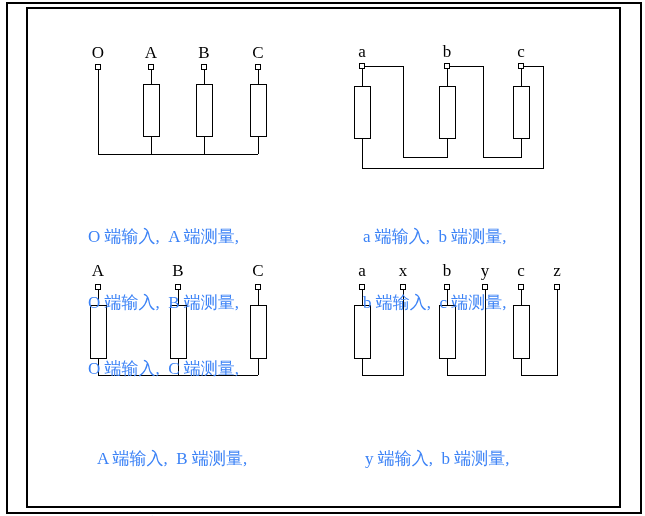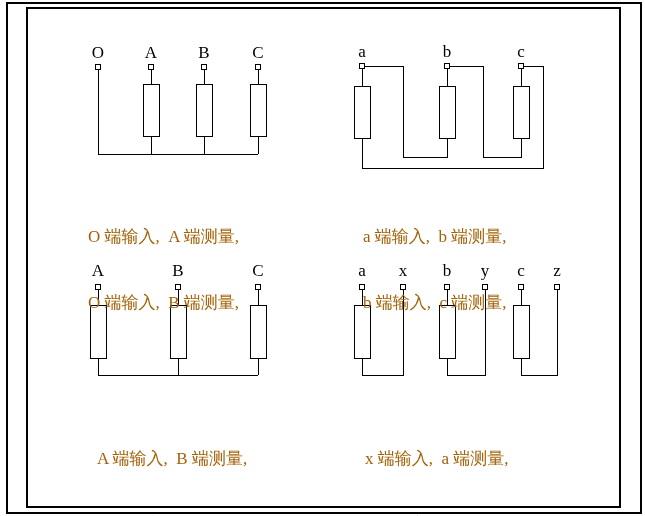--- a/index.html
+++ b/index.html
@@ -35,21 +35,22 @@
     font-size: 17px;
     line-height: 18px;
     white-space: pre;
     color: #000000;
   }
   .caption-block {
     position: absolute;
     font-size: 17px;
     line-height: 22px;
     white-space: pre;
-    color: #a16207;
+    color: #3b82f6;
+    text-align: right;
   }
   .cap-tl { left: 88px;  top: 182px; }
   .cap-tr { left: 363px; top: 182px; }
   .cap-bl { left: 97px;  top: 404px; }
   .cap-br { left: 365px; top: 404px; }
 </style>
 </head>
 <body>
 
 <div class="canvas">
@@ -137,32 +138,32 @@
   <div class="t-label" style="left:362px;top:262px">a</div>
   <div class="t-label" style="left:403px;top:262px">x</div>
   <div class="t-label" style="left:447px;top:262px">b</div>
   <div class="t-label" style="left:485px;top:262px">y</div>
   <div class="t-label" style="left:521px;top:262px">c</div>
   <div class="t-label" style="left:557px;top:262px">z</div>
 
   <div class="caption-block cap-tl">
     <div>O 端输入,  A 端测量,</div>
     <div>O 端输入,  B 端测量,</div>
+    <div>O 端输入,  C 端测量,</div>
   </div>
 
   <div class="caption-block cap-tr">
     <div>a 端输入,  b 端测量,</div>
     <div>b 端输入,  c 端测量,</div>
   </div>
 
   <div class="caption-block cap-bl">
     <div>A 端输入,  B 端测量,</div>
     <div>B 端输入,  C 端测量,</div>
     
   </div>
 
   <div class="caption-block cap-br">
-    <div>x 端输入,  a 端测量,</div>
     <div>y 端输入,  b 端测量,</div>
     
   </div>
 
 </div>
 
 </body></html>

